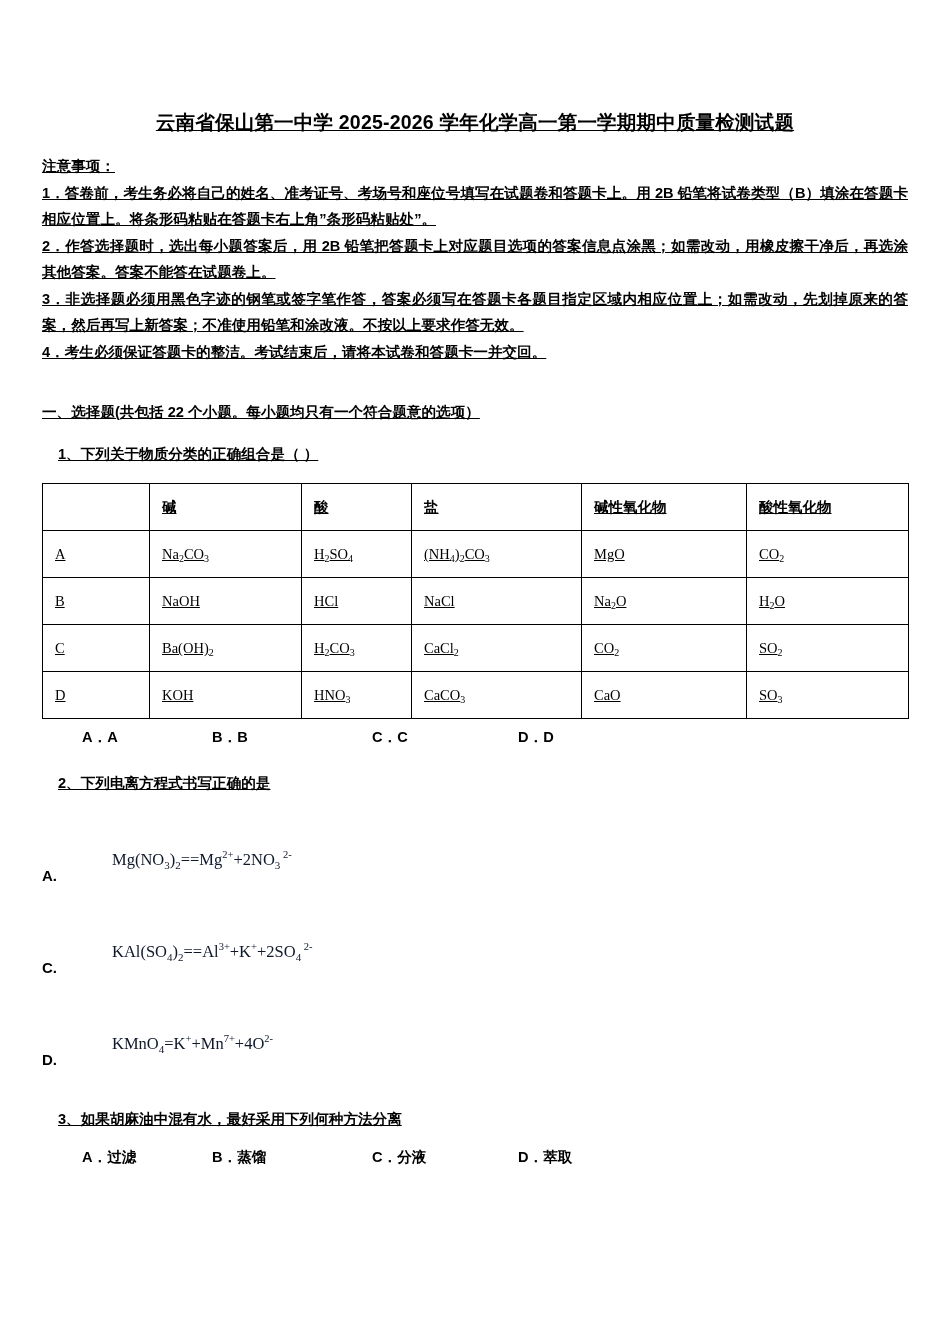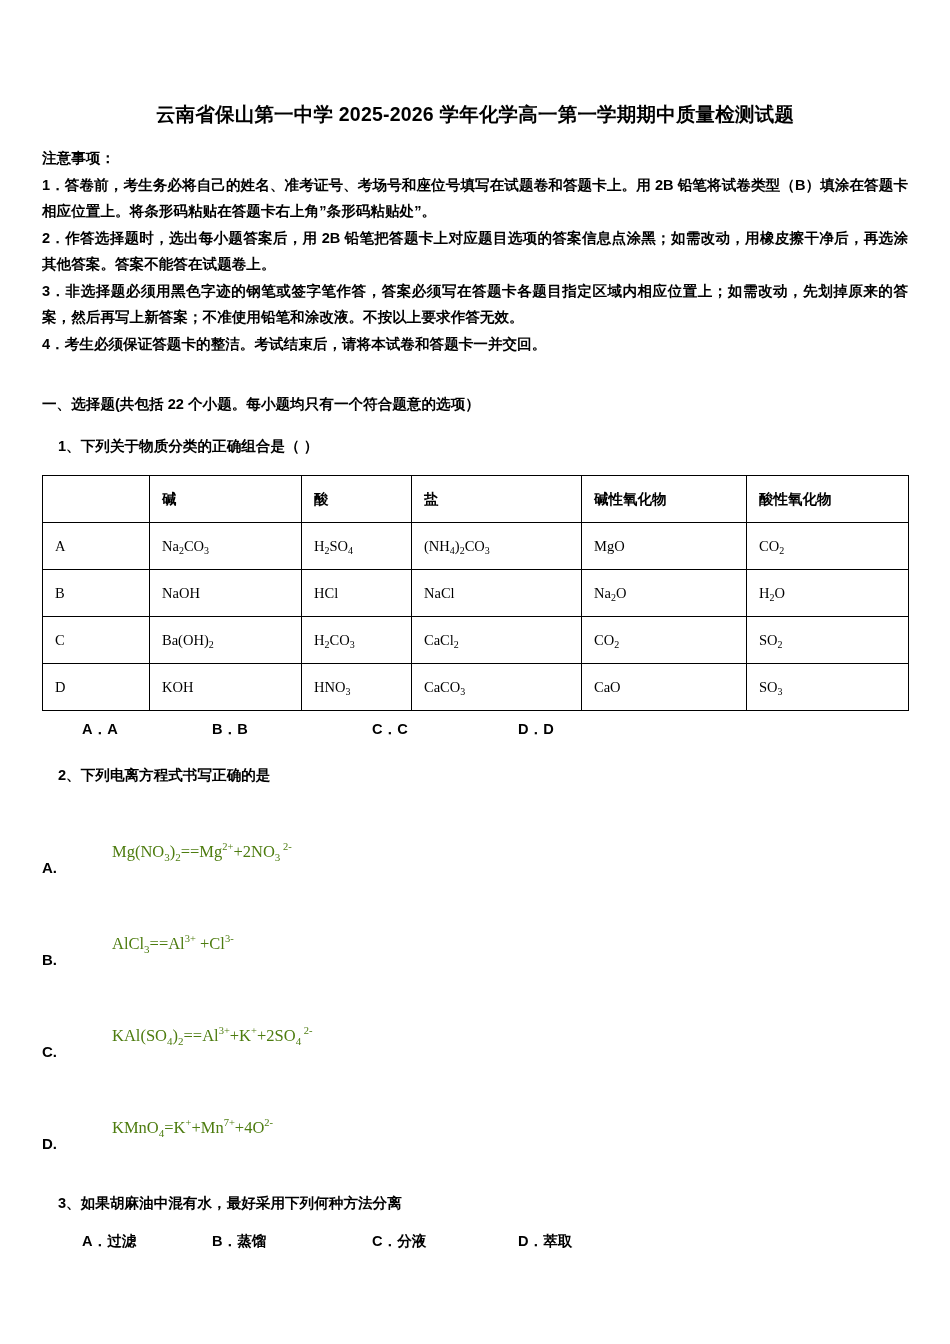--- a/index.html
+++ b/index.html
@@ -13,21 +13,22 @@
     position: relative;
     font-family: "Liberation Serif", "DejaVu Serif", serif;
     color: #000000;
     overflow: hidden;
   }
   .page {
     position: relative;
     width: 950px;
     height: 1344px;
     box-sizing: border-box;
-    padding: 0 42px;
+    padding: 8px 42px;
+    text-decoration: underline;
   }
 
   
   .doc-title {
     text-align: center;
     font-family: "Liberation Sans", "DejaVu Sans", sans-serif;
     font-weight: bold;
     font-size: 19.5px;
     letter-spacing: 0.2px;
     padding-top: 103px;
@@ -132,21 +133,21 @@
     font-family: "Liberation Sans", "DejaVu Sans", sans-serif;
     font-size: 15px;
     font-weight: bold;
   }
   .eq-body {
     position: absolute;
     left: 70px;
     bottom: 40px;
     font-family: "Liberation Serif", "DejaVu Serif", serif;
     font-size: 16.5px;
-    color: #4d7c0f;
+    color: #0f172a;
     white-space: nowrap;
   }
   .eq-body sub {
     font-size: 11px;
     vertical-align: baseline;
     position: relative;
     top: 4px;
   }
   .eq-body sup {
     font-size: 10.5px;
@@ -248,24 +249,20 @@
     <span class="opt opt-d">D．D</span>
   </div>
 
   <p class="qtext q-spaced">2、下列电离方程式书写正确的是</p>
 
   <div class="eq-block" style="margin-top:22px;">
     <span class="eq-body">Mg(NO<sub>3</sub>)<sub>2</sub>==Mg<sup>2+</sup>+2NO<sub>3</sub><sup>&nbsp;2-</sup></span>
     <span class="eq-label">A.</span>
   </div>
 
-  <div class="eq-block">
-    <span class="eq-body">AlCl<sub>3</sub>==Al<sup>3+</sup>&nbsp;+Cl<sup>3-</sup></span>
-    <span class="eq-label">B.</span>
-  </div>
 
   <div class="eq-block">
     <span class="eq-body">KAl(SO<sub>4</sub>)<sub>2</sub>==Al<sup>3+</sup>+K<sup>+</sup>+2SO<sub>4</sub><sup>&nbsp;2-</sup></span>
     <span class="eq-label">C.</span>
   </div>
 
   <div class="eq-block">
     <span class="eq-body">KMnO<sub>4</sub>=K<sup>+</sup>+Mn<sup>7+</sup>+4O<sup>2-</sup></span>
     <span class="eq-label">D.</span>
   </div>

